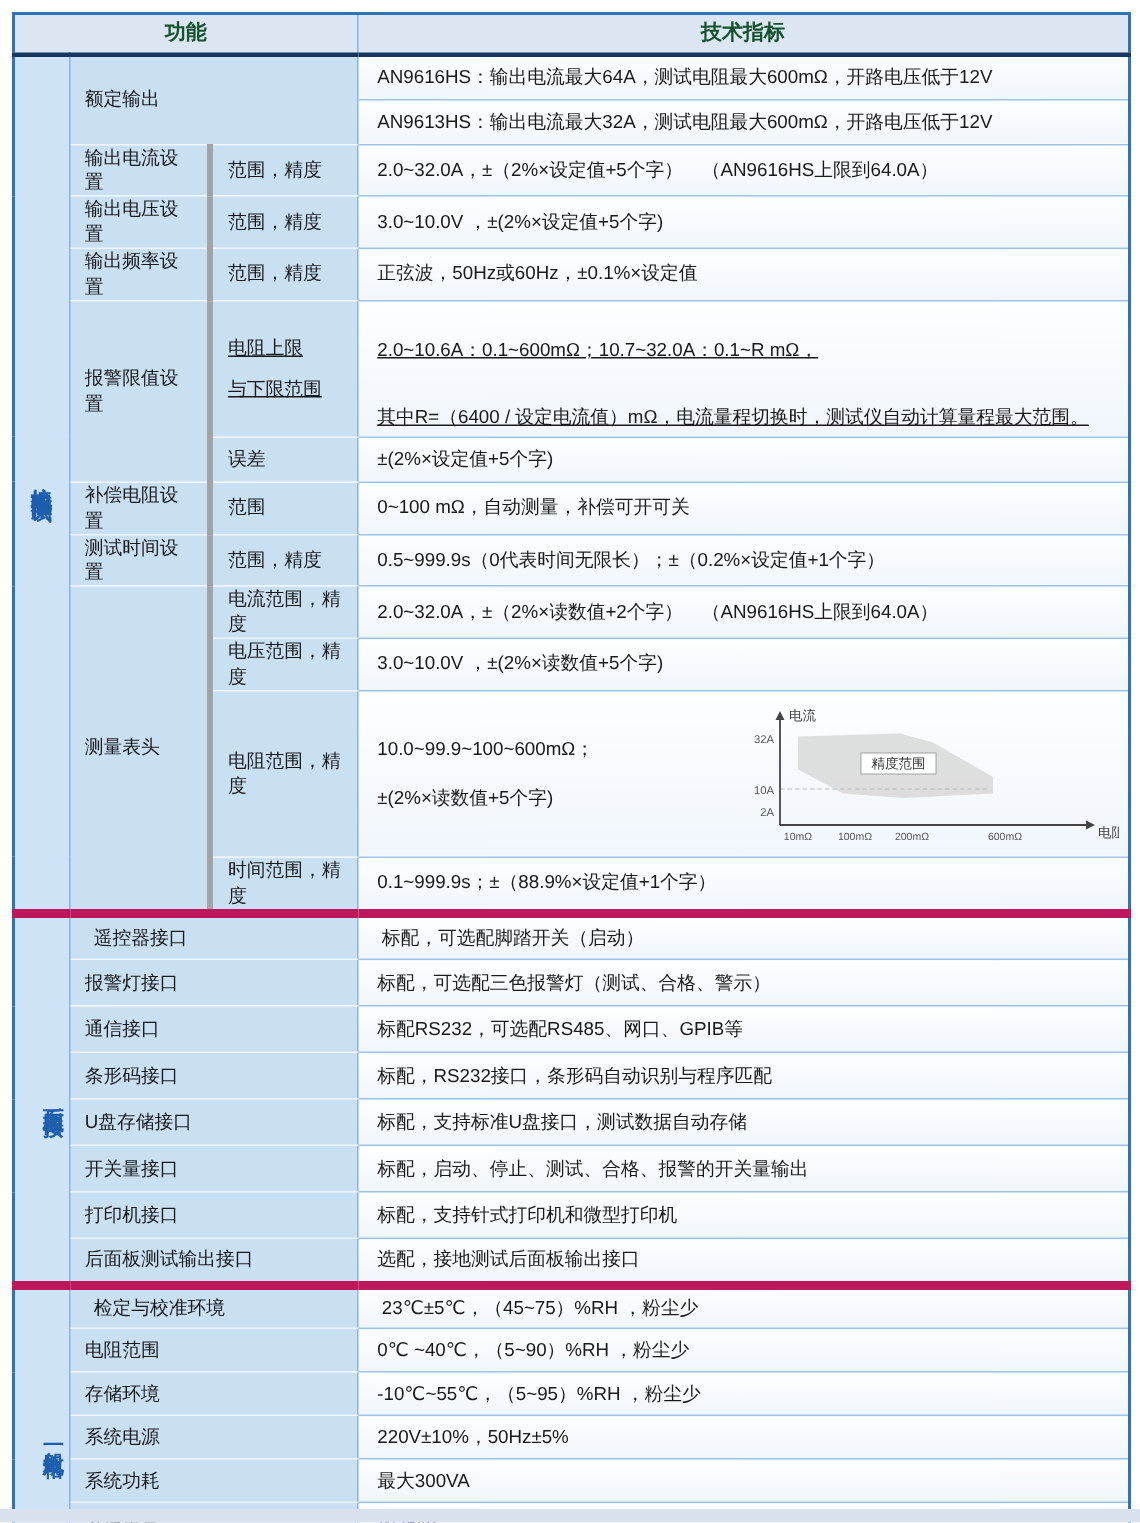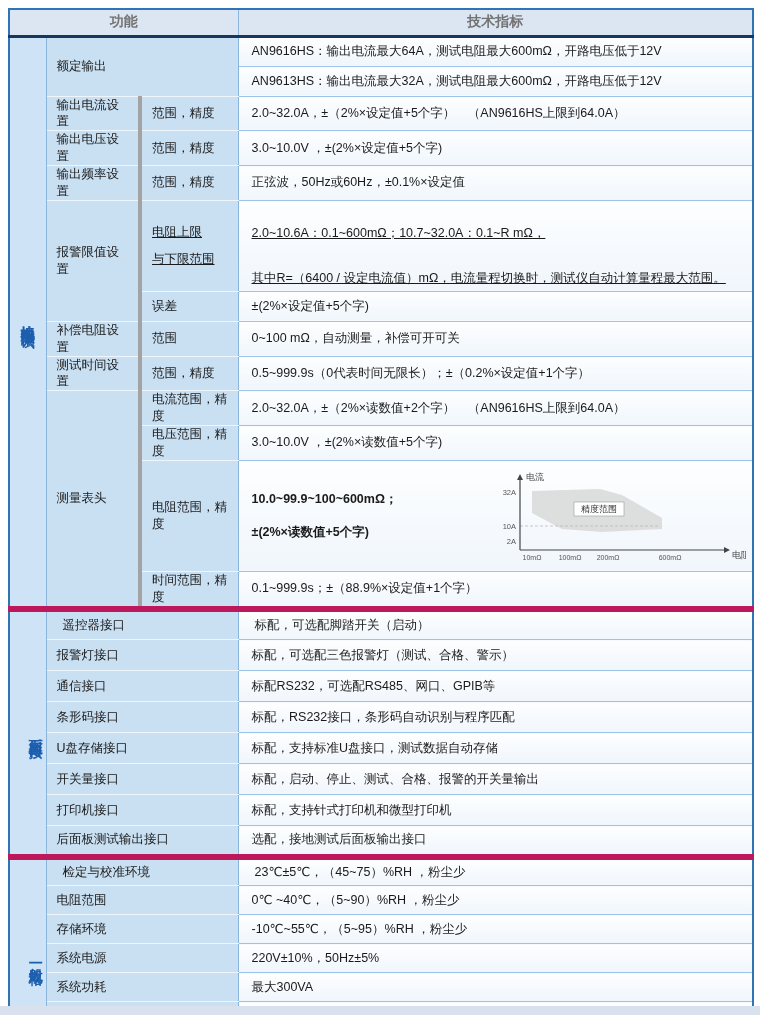--- a/index.html
+++ b/index.html
@@ -15,21 +15,21 @@
     border-collapse: collapse;
     border: 2px solid #2f74b5;
     font-size: 12.5px;
   }
   col.c-strip { width: 37px; }
   col.c-func  { width: 94px; }
   col.c-sub   { width: 98px; }
   col.c-spec  { width: 515px; }
 
   th {
-    height: 27px; background:#dce6f2; color:#737373;
+    height: 27px; background:#dce6f2; color:#14532d;
     font-size: 14px; font-weight: bold; text-align:center;
     border-bottom: 3px solid #17375e;
   }
   th.fn-h { border-right: 1px solid #8ab4dc; }
 
   td { vertical-align: middle; padding: 0 10px; line-height: 1.35; }
 
   
   td.strip {
     background:#cfe3f6; padding:0;
@@ -55,21 +55,21 @@
     padding-left: 13px;
   }
   tr.sec-start td { border-top: 6px solid #be185d; padding-left: 16px; }
   td.sub.dbl, td.spec.dbl { line-height: 1.2; text-decoration: underline; }
   td.sub.dbl div { padding: 6px 0; }
   td.spec.dbl div { padding: 5px 0; margin-top: 20px; }
 
   
   td.spec.chartrow { padding-right: 6px; }
   .chart-flex { display:flex; align-items:center; justify-content:space-between; }
-  .chart-flex .lines div { padding: 8px 0; font-weight: bold; }
+  .chart-flex .lines div { padding: 8px 0; }
   .minichart { flex: 0 0 auto; }
   .minichart text { font-family: "Liberation Sans", sans-serif; }
 
   .bottom-band {
     position:absolute; left:0; bottom:0; width:760px; height:9px;
     background:#d9e1ee;
   }
 </style>
 </head>
 <body>

